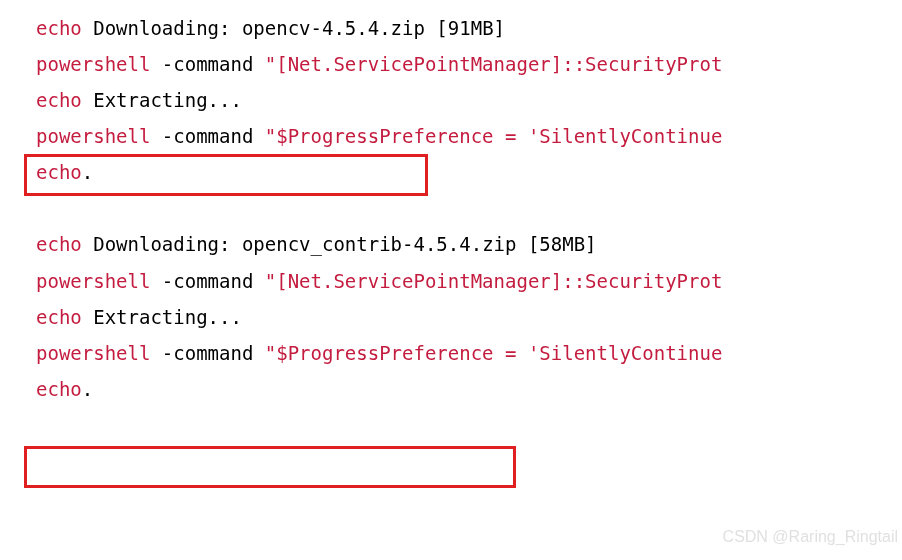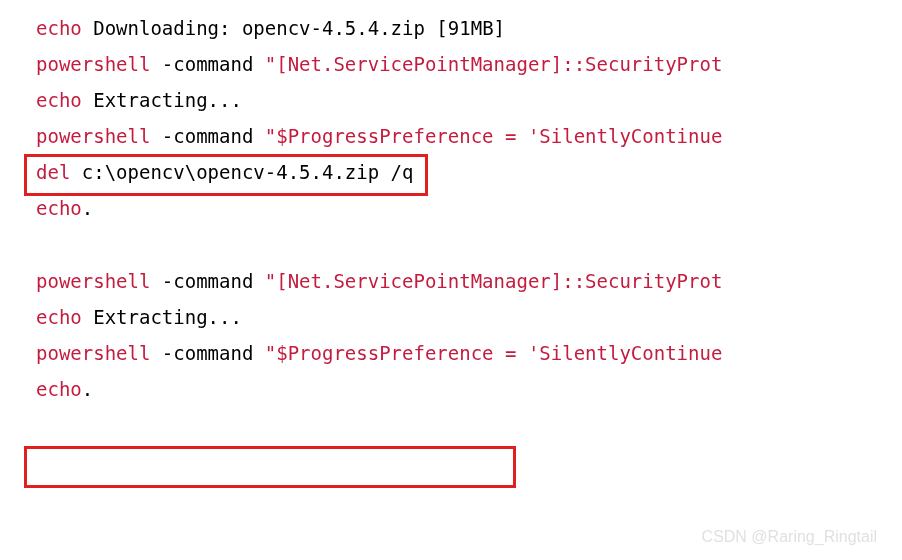--- a/index.html
+++ b/index.html
@@ -47,45 +47,45 @@
       height: 42px;
     }
     .box2 {
       left: 24px;
       top: 446px;
       width: 492px;
       height: 42px;
     }
     .watermark {
       position: absolute;
-      right: 25px;
+      right: 4px;
       bottom: 8px;
       color: #cccccc;
       font-family: sans-serif;
       font-size: 16px;
       opacity: 0.6;
       text-align: center;
     }
     .spacer {
       height: 36px;
     }
   </style>
 </head>
 <body>
 
 <div>
   <div class="code-line"><span class="keyword">echo</span><span class="text"> Downloading: opencv-4.5.4.zip [91MB]</span></div>
   <div class="code-line"><span class="keyword">powershell</span><span class="text"> -command </span><span class="string">"[Net.ServicePointManager]::SecurityProt</span></div>
   <div class="code-line"><span class="keyword">echo</span><span class="text"> Extracting...</span></div>
   <div class="code-line"><span class="keyword">powershell</span><span class="text"> -command </span><span class="string">"$ProgressPreference = 'SilentlyContinue</span></div>
-  <div class="code-line"><span class="keyword">del</span><span class="text"> c:\opencv\opencv-4.5.4.zip /q</span></div>
   <div class="code-line"><span class="keyword">echo</span><span class="punct">.</span></div>
 
   <div class="spacer"></div>
 
+  <div class="code-line"><span class="keyword">echo</span><span class="text"> Downloading: opencv_contrib-4.5.4.zip [58MB]</span></div>
   <div class="code-line"><span class="keyword">powershell</span><span class="text"> -command </span><span class="string">"[Net.ServicePointManager]::SecurityProt</span></div>
   <div class="code-line"><span class="keyword">echo</span><span class="text"> Extracting...</span></div>
   <div class="code-line"><span class="keyword">powershell</span><span class="text"> -command </span><span class="string">"$ProgressPreference = 'SilentlyContinue</span></div>
   <div class="code-line"><span class="keyword">echo</span><span class="punct">.</span></div>
 </div>
 
 <div class="highlight-box box1"></div>
 <div class="highlight-box box2"></div>
 
 <div class="watermark">CSDN @Raring_Ringtail</div>

